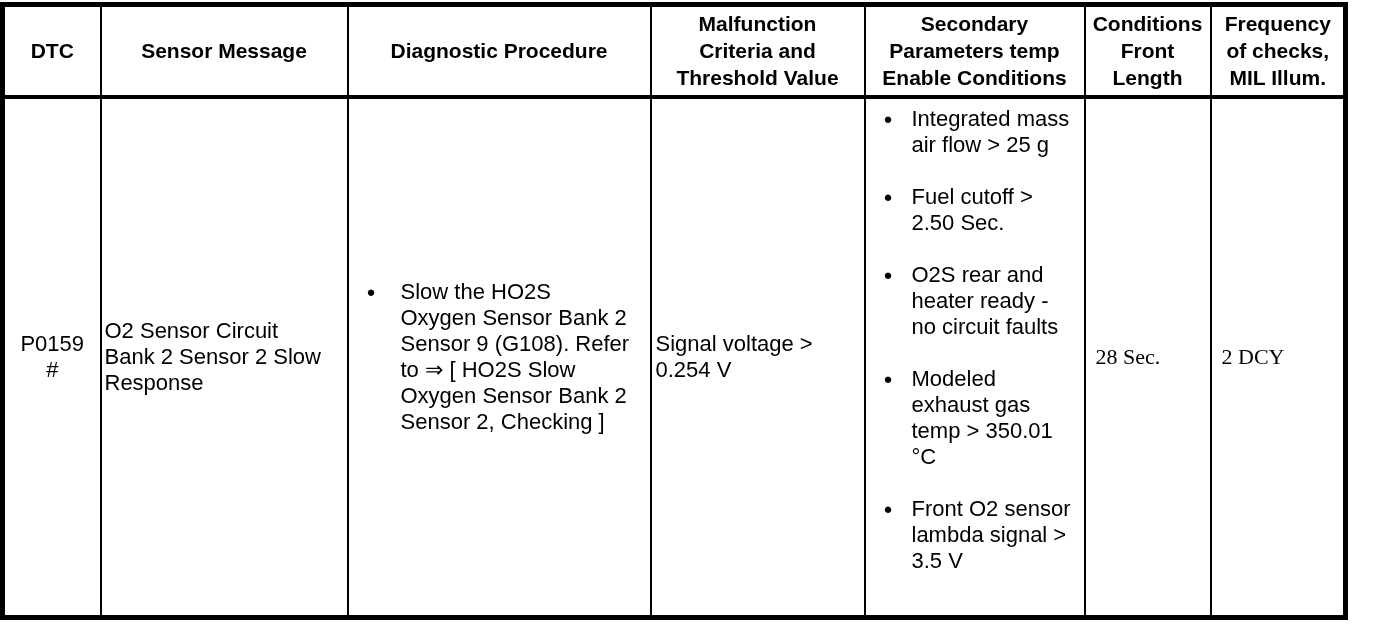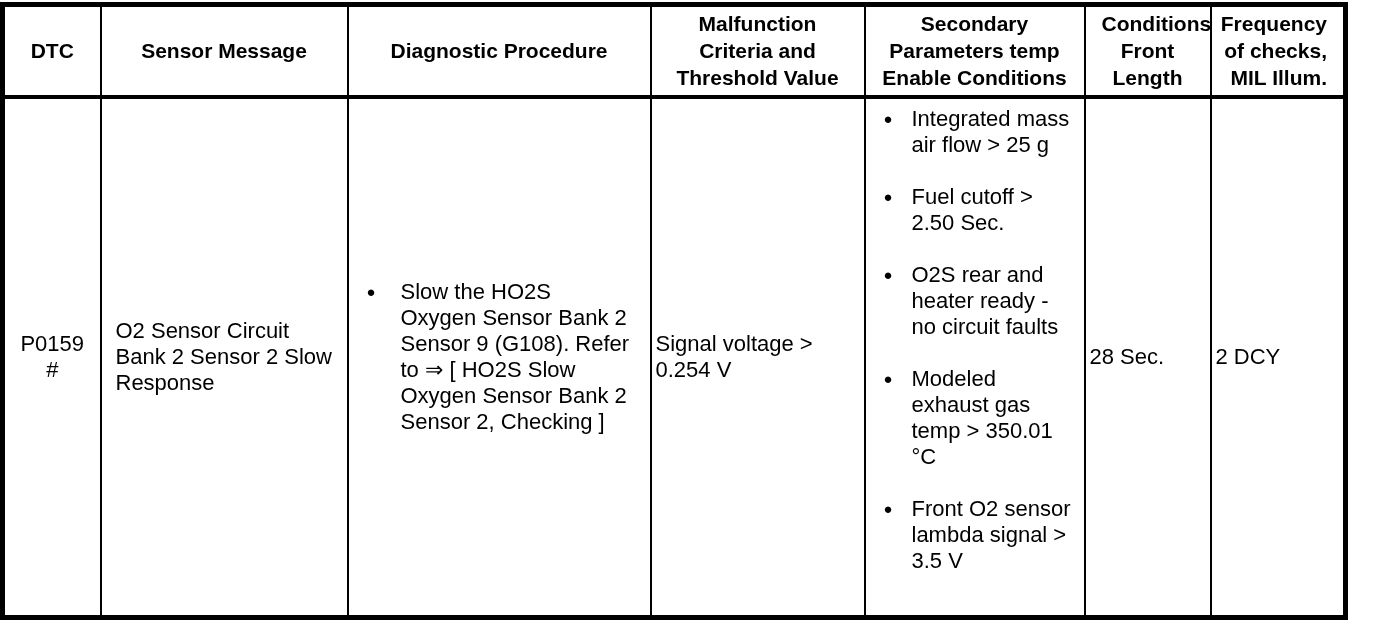--- a/index.html
+++ b/index.html
@@ -23,36 +23,36 @@
   }
   th, td { border: 2px solid #000000; overflow: hidden; }
   thead th {
     border-bottom: 4px solid #000000;
     height: 92px;
     font-weight: bold;
     font-size: 21px;
     line-height: 27px;
     text-align: center;
     vertical-align: middle;
-    padding: 2px 16px;
+    padding: 2px 4px;
   }
-  thead th.align-left { text-align: right; padding-left: 5px; }
+  thead th.align-left { text-align: center; padding-left: 5px; }
 
   td {
     font-size: 22px;
     line-height: 26px;
     vertical-align: middle;
     text-align: left;
     padding: 2px 4px;
   }
   td.cell-dtc { text-align: center; padding: 2px 1px; }
-  td.cell-error { padding-left: 14px; }
+  td.cell-error { padding-left: 3px; }
   td.cell-malfunction { padding-left: 4px; }
   td.cell-secondary { vertical-align: top; padding-top: 7px; }
-  td.cell-monitoring, td.cell-frequency { padding-left: 4px; }
+  td.cell-monitoring, td.cell-frequency { padding-left: 10px; font-family: Liberation Serif, serif; }
 
   ul.bullet-list { list-style: none; margin: 0; padding: 0 0 0 14px; }
   ul.bullet-list li { display: flex; align-items: flex-start; }
   ul.bullet-list li + li { margin-top: 26px; }
   .bullet { flex: 0 0 34px; font-size: 15px; line-height: 26px; }
   td.cell-secondary .bullet { flex-basis: 28px; }
   .bullet-text { flex: 1 1 auto; }
   .txt-line { white-space: nowrap; }
 </style>
 </head>

